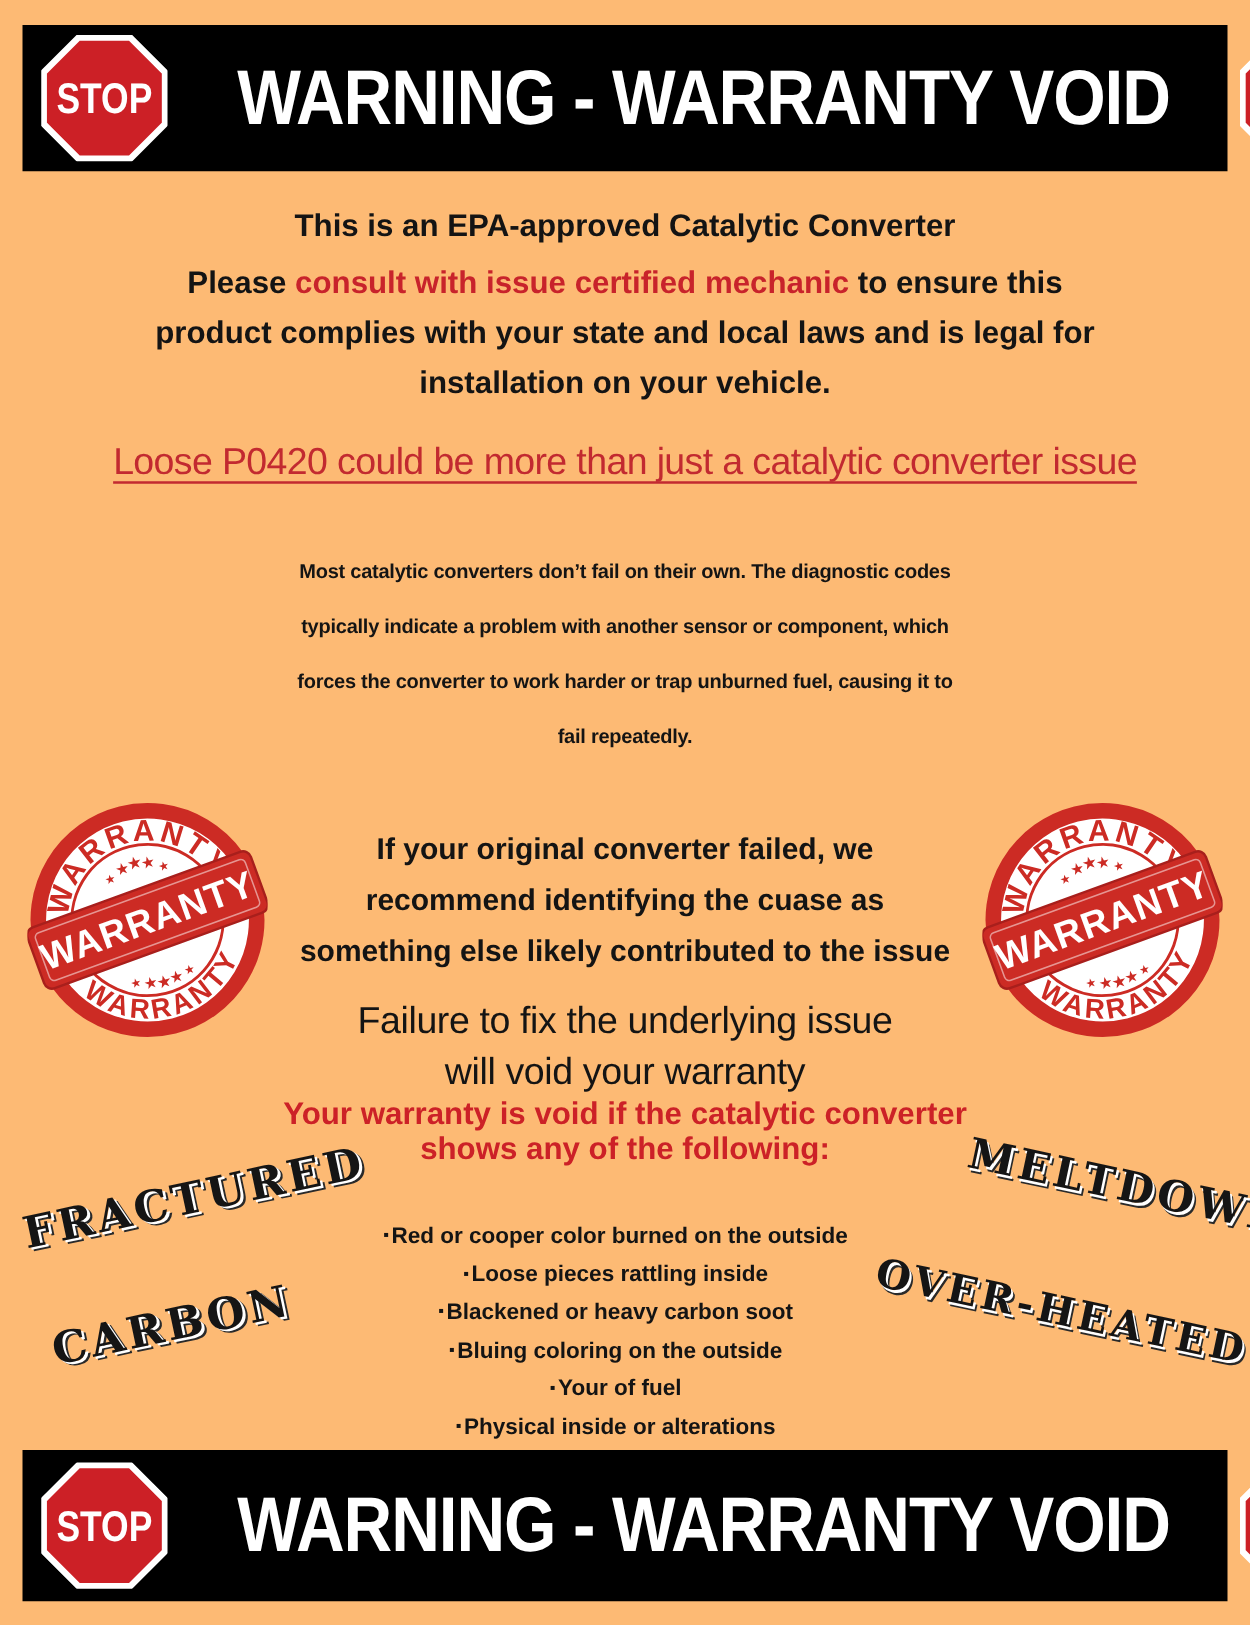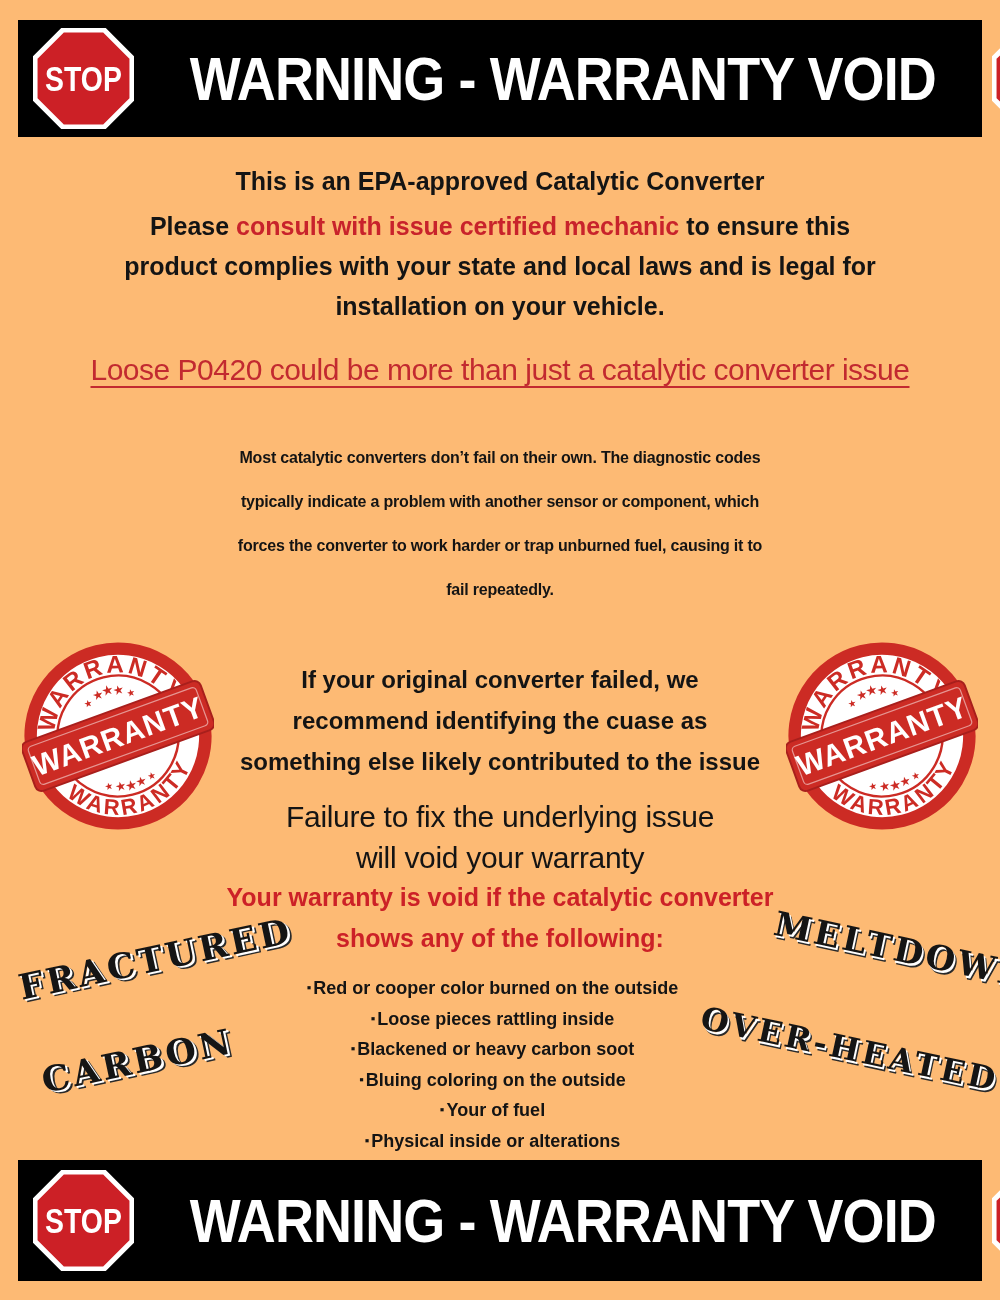--- a/index.html
+++ b/index.html
@@ -26,21 +26,21 @@
   .intro-heading{top:167px;font-size:25px;font-weight:bold;}
   .consult{top:206px;font-size:25px;font-weight:bold;line-height:40px;}
   .red{color:#c8232b;}
   .code-heading{
     top:353px;font-size:30px;font-weight:400;color:#c22a30;letter-spacing:-0.5px;
     text-decoration:underline;text-decoration-thickness:2px;text-underline-offset:6px;
   }
   .diagnosis{top:436px;font-size:16px;font-weight:bold;line-height:44px;letter-spacing:-0.2px;}
   .recommendation{top:634px;left:225px;right:225px;font-size:24px;font-weight:bold;line-height:41px;margin-top:25px;}
   .failure{top:796px;font-size:30px;font-weight:400;line-height:41px;letter-spacing:-0.3px;}
-  .void-heading{top:877px;font-size:25px;font-weight:bold;line-height:41px;color:#cc2127;}
+  .void-heading{top:877px;font-size:25px;font-weight:bold;line-height:28px;color:#cc2127;}
   
   .bullets{position:absolute;top:973px;left:0;right:15px;text-align:center;}
   .bullet-item{font-size:18px;font-weight:bold;line-height:29.5px;}
   .bullet-marker{font-size:13px;vertical-align:2px;margin-right:2px;}
   
   .decor{
     position:absolute;font-family:"DejaVu Serif","Liberation Serif",serif;font-weight:bold;
     color:#151515;letter-spacing:3px;white-space:nowrap;
     text-shadow:2px 2px 0 #ffffff,3.5px 3.5px 0 #2a2a2a;
   }

